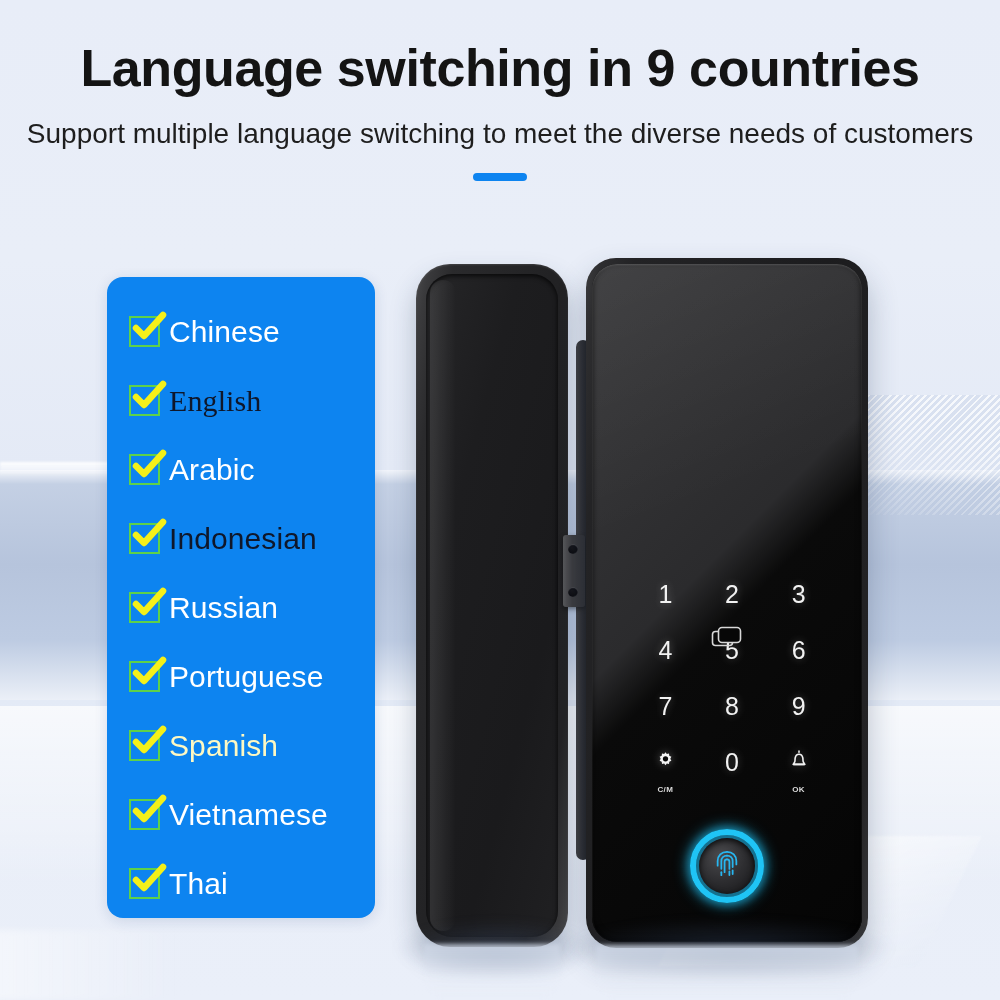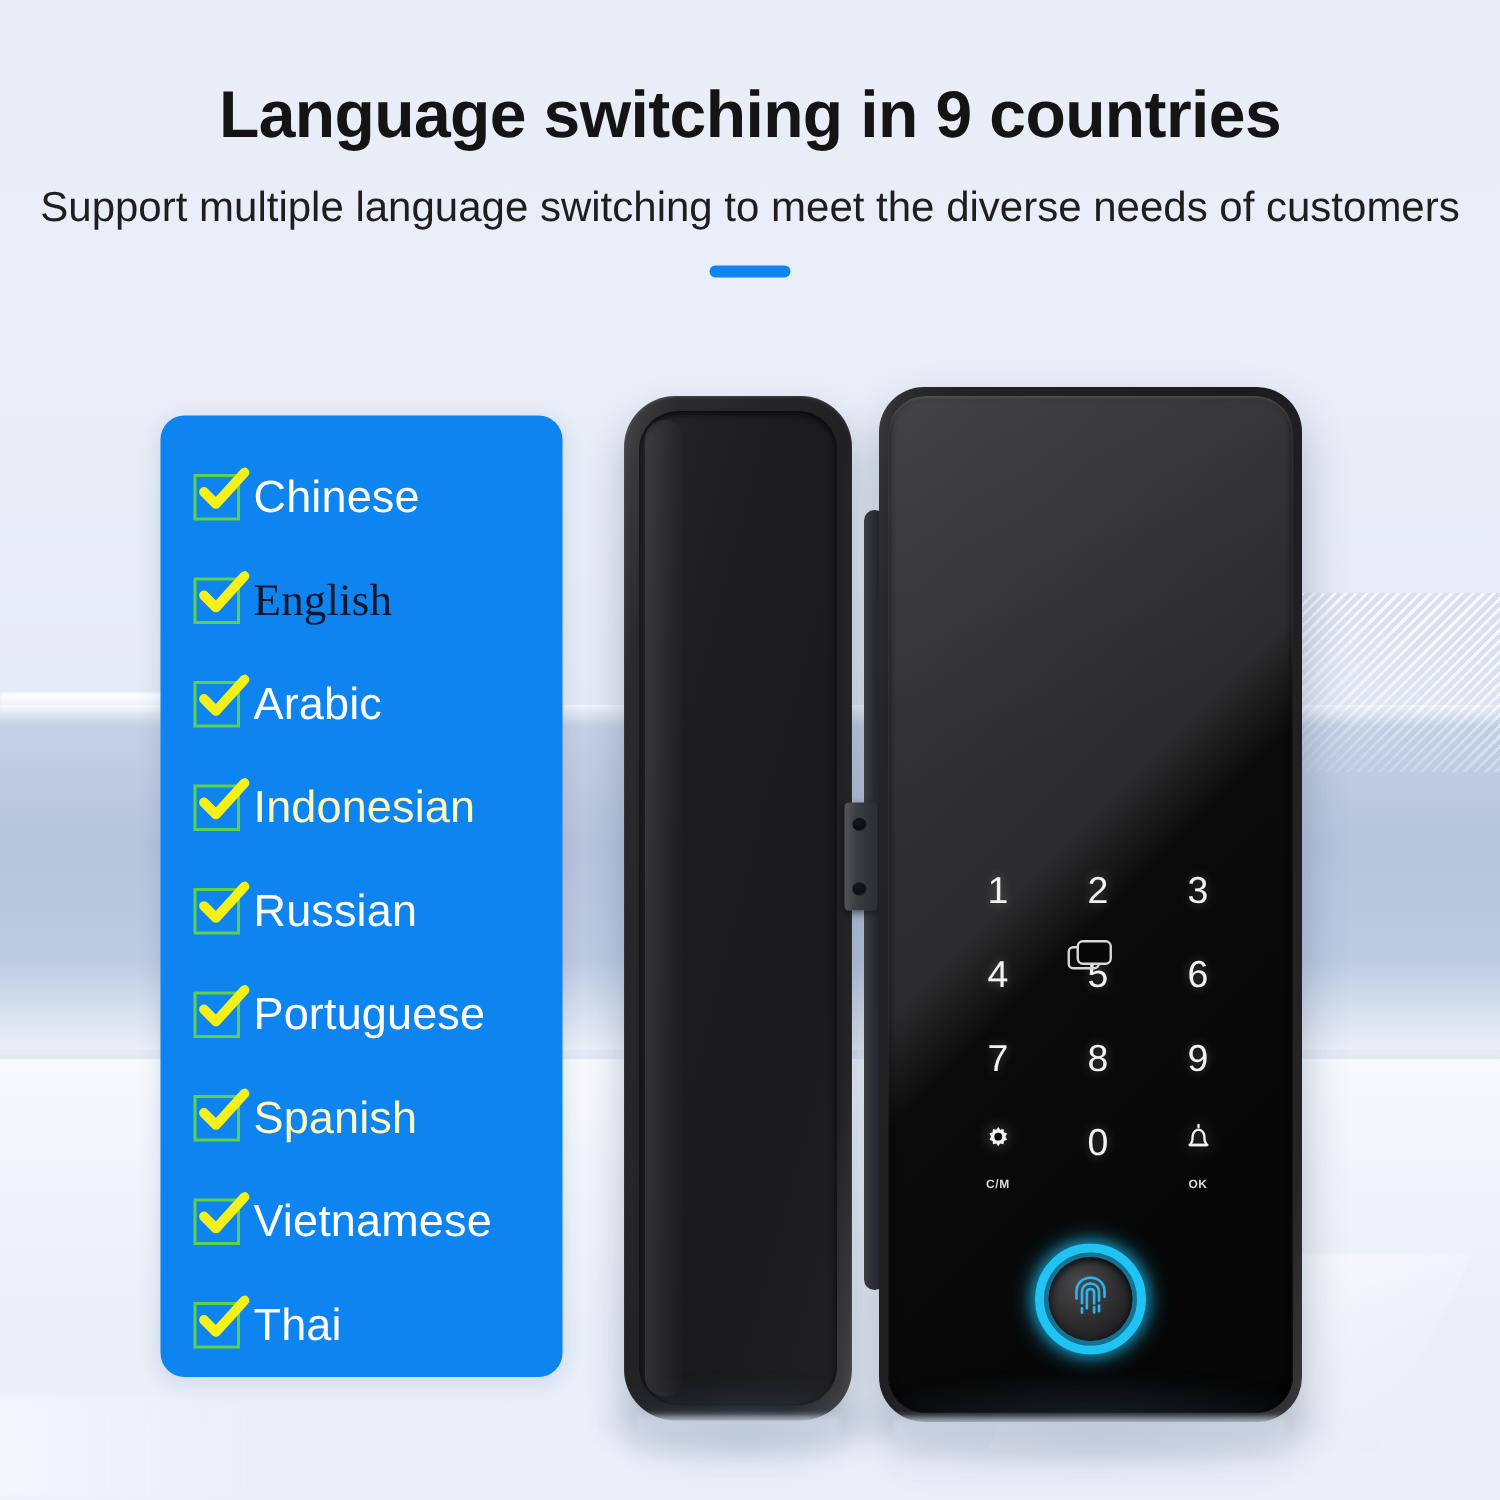--- a/index.html
+++ b/index.html
@@ -49,22 +49,22 @@
   }
   .bg-edge-l {
     position:absolute; left:0; top:462px; width:160px; height:14px;
     background:linear-gradient(180deg,rgba(255,255,255,.95),rgba(255,255,255,0));
     filter:blur(1px);
   }
 
   
   #header { position:absolute; left:0; top:0; width:1000px; z-index:5; text-align:center; }
   #title {
-    margin-top:52px;
-    font-size:44px; font-weight:700; color:#141414;
+    margin-top:38px;
+    font-size:52px; font-weight:700; color:#141414;
     letter-spacing:-.4px;
     font-family:"Liberation Sans", sans-serif;
   }
   #subtitle {
     margin-top:18px;
     font-size:28px; color:#1e1e1e; line-height:1.32;
     font-weight:400;
   }
   #accent-bar {
     width:54px; height:8px; border-radius:5px;
@@ -415,21 +415,21 @@
         </svg>
       </span>
       <span class="lang-label" style="color: rgb(255, 255, 255);">Arabic</span>
     </div>
     <div class="lang-row">
       <span class="chk" style="border-color: rgb(94, 209, 74);">
         <svg viewBox="0 0 44 44" aria-hidden="true">
           <path d="M9 22 L17 30 L36 9" fill="none" stroke="#f5f019" stroke-width="6.5" stroke-linecap="round" stroke-linejoin="round"></path>
         </svg>
       </span>
-      <span class="lang-label" style="color: #fef9c3;">Indonesian</span>
+      <span class="lang-label" style="color: #0f172a;">Indonesian</span>
     </div>
     <div class="lang-row">
       <span class="chk" style="border-color: rgb(94, 209, 74);">
         <svg viewBox="0 0 44 44" aria-hidden="true">
           <path d="M9 22 L17 30 L36 9" fill="none" stroke="#f5f019" stroke-width="6.5" stroke-linecap="round" stroke-linejoin="round"></path>
         </svg>
       </span>
       <span class="lang-label" style="color: rgb(255, 255, 255);">Russian</span>
     </div>
     <div class="lang-row">

